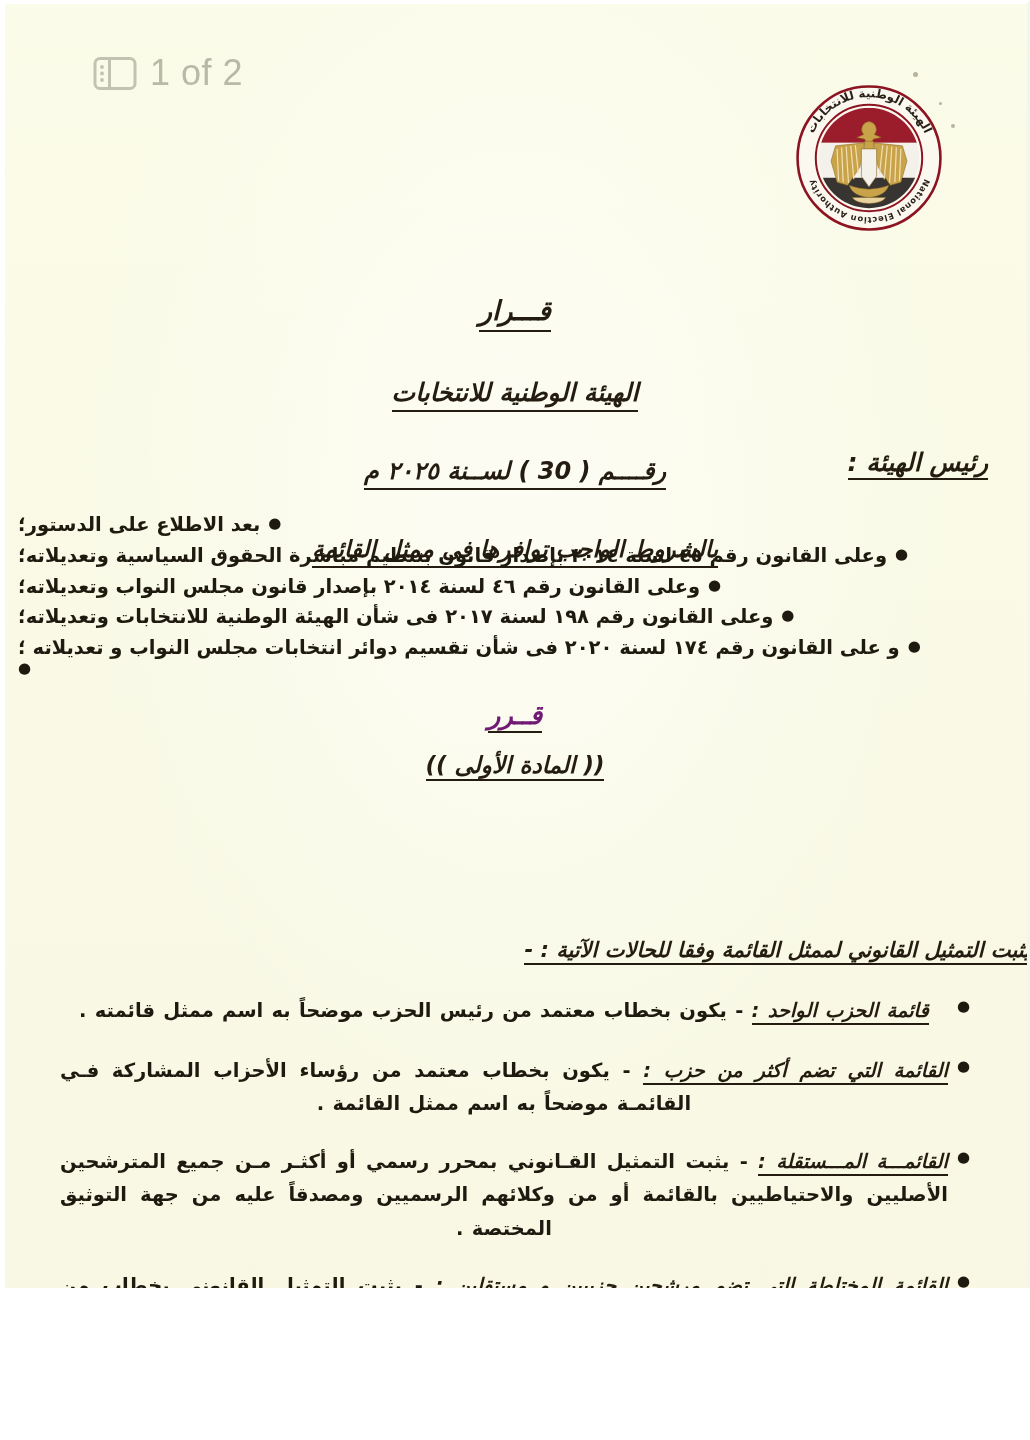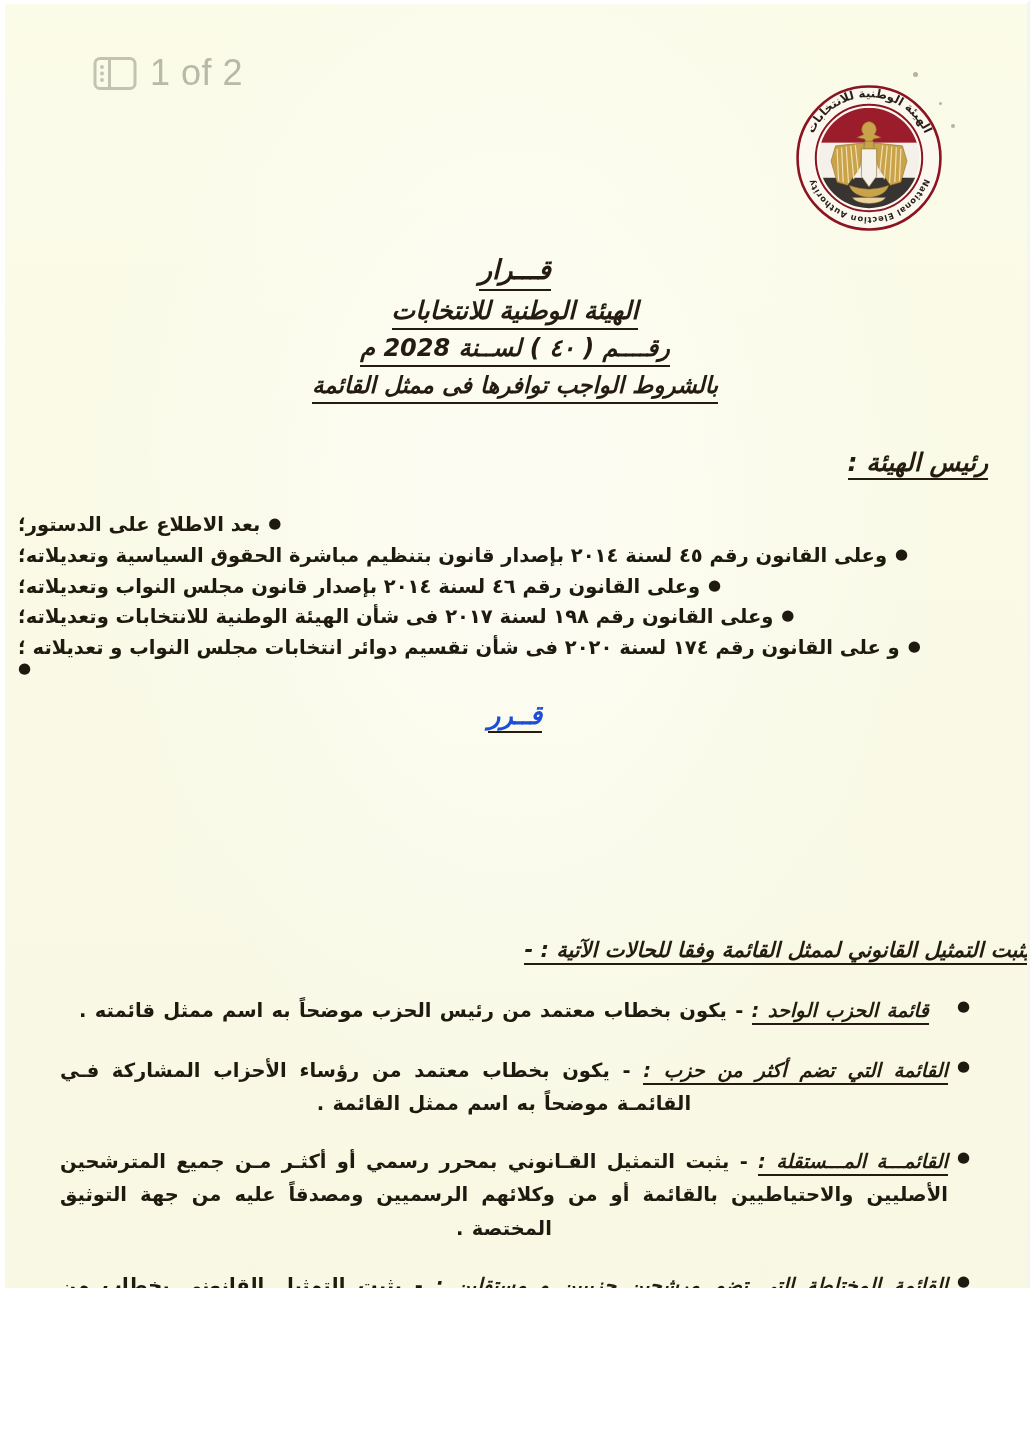--- a/index.html
+++ b/index.html
@@ -111,20 +111,21 @@
   .title-line {
     display: inline-block;
     font-family: "DejaVu Sans", "Liberation Sans", sans-serif;
     font-weight: bold;
     font-style: italic;
     color: #241c10;
     border-bottom: 2.5px double #241c10;
     padding-bottom: 1px;
     line-height: 1.32;
     white-space: nowrap;
+    margin-top: 41px;
   }
   .t-1 { font-size: 27px; letter-spacing: 2px; margin-bottom: 3px; }
   .t-2 { font-size: 25px; margin-bottom: 3px; }
   .t-3 { font-size: 24px; margin-bottom: 3px; }
   .t-4 { font-size: 23px; }
 
   
   .chair {
     position: absolute;
     top: 448px;
@@ -174,21 +175,21 @@
     left: 0;
     text-align: center;
     z-index: 6;
   }
   .qarrar span {
     display: inline-block;
     font-family: "DejaVu Sans", "Liberation Sans", sans-serif;
     font-size: 26px;
     font-weight: bold;
     font-style: italic;
-    color: #1d4ed8;
+    color: #701a75;
     letter-spacing: 2px;
     border-bottom: 2.5px double #241c10;
     padding-bottom: 1px;
   }
 
   
   .article-head {
     position: absolute;
     right: 0;
     left: 0;
@@ -377,21 +378,21 @@
         </text>
       </svg>
       <span class="emblem-speck speck-a"></span>
       <span class="emblem-speck speck-b"></span>
       <span class="emblem-speck speck-c"></span>
     </div>
 
     <div class="title-block">
       <div><span class="title-line t-1">قـــرار</span></div>
       <div><span class="title-line t-2">الهيئة الوطنية للانتخابات</span></div>
-      <div><span class="title-line t-3">رقــــم ( ٤٠ ) لســنة 2028 م</span></div>
+      <div><span class="title-line t-3">رقــــم ( 30 ) لســنة ٢٠٢٥ م</span></div>
       <div><span class="title-line t-4">بالشروط الواجب توافرها فى ممثل القائمة</span></div>
     </div>
 
     <div class="chair">رئيس الهيئة :</div>
 
     <div class="preamble">
       <div class="preamble-item">
         <span class="bullet">●</span>
         <span>بعد الاطلاع على الدستور؛</span>
       </div>
@@ -413,20 +414,23 @@
       </div>
       <div class="preamble-item">
         <span class="bullet">●</span>
       </div>
     </div>
 
     <div class="qarrar">
       <span>قــرر</span>
     </div>
 
+    <div class="article-head art1-head">
+      <span>(( المادة الأولى ))</span>
+    </div>
 
     <div class="art2-sub">
       <span>يثبت التمثيل القانوني لممثل القائمة وفقا للحالات الآتية : -</span>
     </div>
 
     <div class="cases">
 
       <div class="case-item c-1">
         <span class="bullet">●</span>
         <span class="case-text"><span class="case-label">قائمة الحزب الواحد :</span> <span>- يكون بخطاب معتمد من رئيس الحزب موضحاً به اسم ممثل قائمته .</span></span>

